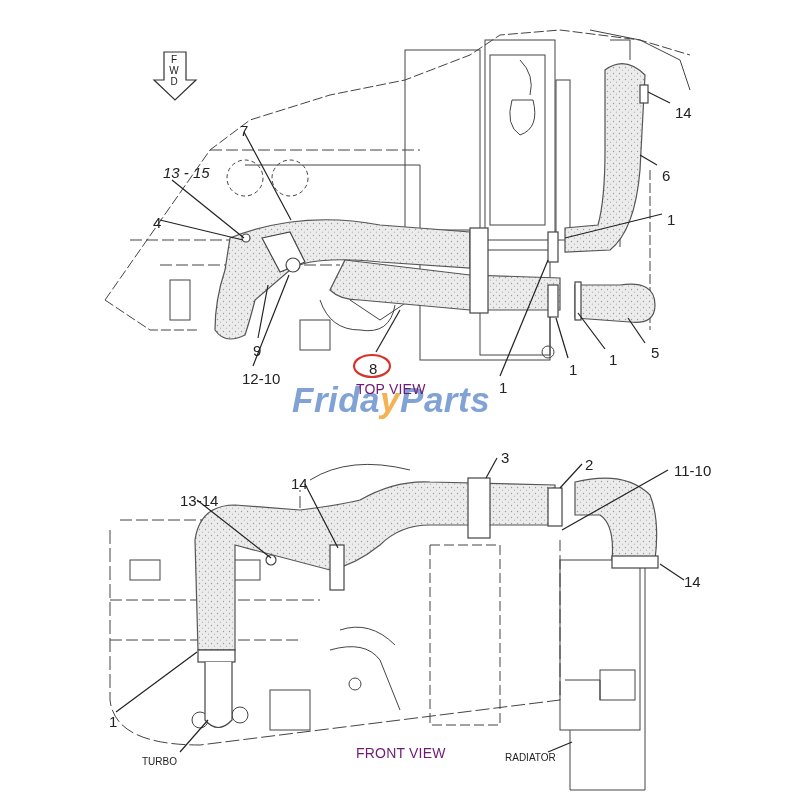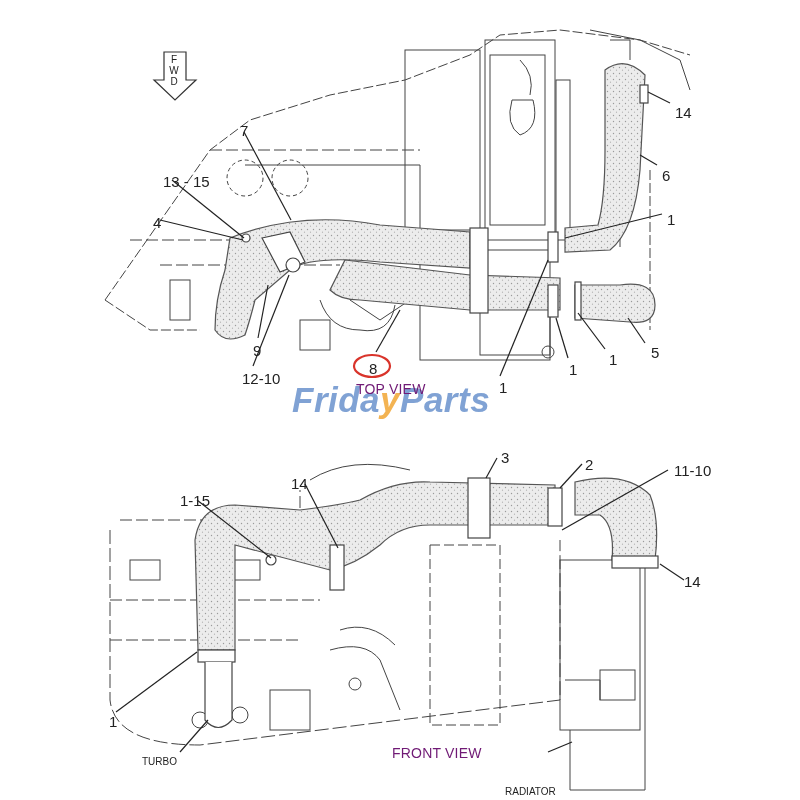--- a/index.html
+++ b/index.html
@@ -146,40 +146,40 @@
 <svg class="fwd" viewBox="0 0 46 52">
   <path d="M12 2 L34 2 L34 30 L44 30 L23 50 L2 30 L12 30 Z" fill="#fff" stroke="#333" stroke-width="1.2"></path>
 </svg>
 <div class="fwd-letters">
   <div>F</div>
   <div>W</div>
   <div>D</div>
 </div>
 
 <div class="lbl" style="left:240px;top:123px;">7</div>
-<div class="lbl" style="left:163px;top:174px;">13 - 15</div>
+<div class="lbl" style="left:163px;top:165px;font-style:italic;">13 - 15</div>
 <div class="lbl" style="left:153px;top:215px;">4</div>
 <div class="lbl" style="left:253px;top:343px;">9</div>
 <div class="lbl" style="left:242px;top:371px;text-align:center;">12-10</div>
 <div class="lbl" style="left:369px;top:361px;">8</div>
 <div class="lbl" style="left:675px;top:105px;">14</div>
 <div class="lbl" style="left:662px;top:168px;">6</div>
 <div class="lbl" style="left:667px;top:212px;">1</div>
 <div class="lbl" style="left:651px;top:345px;">5</div>
 <div class="lbl" style="left:609px;top:352px;">1</div>
 <div class="lbl" style="left:569px;top:362px;">1</div>
 <div class="lbl" style="left:499px;top:380px;">1</div>
 
 <div class="wm">
   <span>Frida</span><span style="color:#f2a93b;">y</span><span>Parts</span>
 </div>
 <div class="title" style="left:356px;top:381px;">TOP VIEW</div>
 
 <div class="lbl" style="left:501px;top:450px;">3</div>
 <div class="lbl" style="left:585px;top:457px;">2</div>
 <div class="lbl" style="left:666px;top:463px;margin-left:8px;">11-10</div>
-<div class="lbl" style="left:180px;top:493px;">1-15</div>
+<div class="lbl" style="left:180px;top:493px;">13-14</div>
 <div class="lbl" style="left:291px;top:476px;">14</div>
 <div class="lbl" style="left:684px;top:574px;">14</div>
 <div class="lbl" style="left:109px;top:714px;">1</div>
 <div class="lbl small" style="left:142px;top:757px;">TURBO</div>
-<div class="lbl small" style="left:505px;top:753px;margin-top:34px;">RADIATOR</div>
-<div class="title" style="left:392px;top:745px;">FRONT VIEW</div>
+<div class="lbl small" style="left:505px;top:753px;">RADIATOR</div>
+<div class="title" style="left:356px;top:745px;">FRONT VIEW</div>
 
 </body></html>

